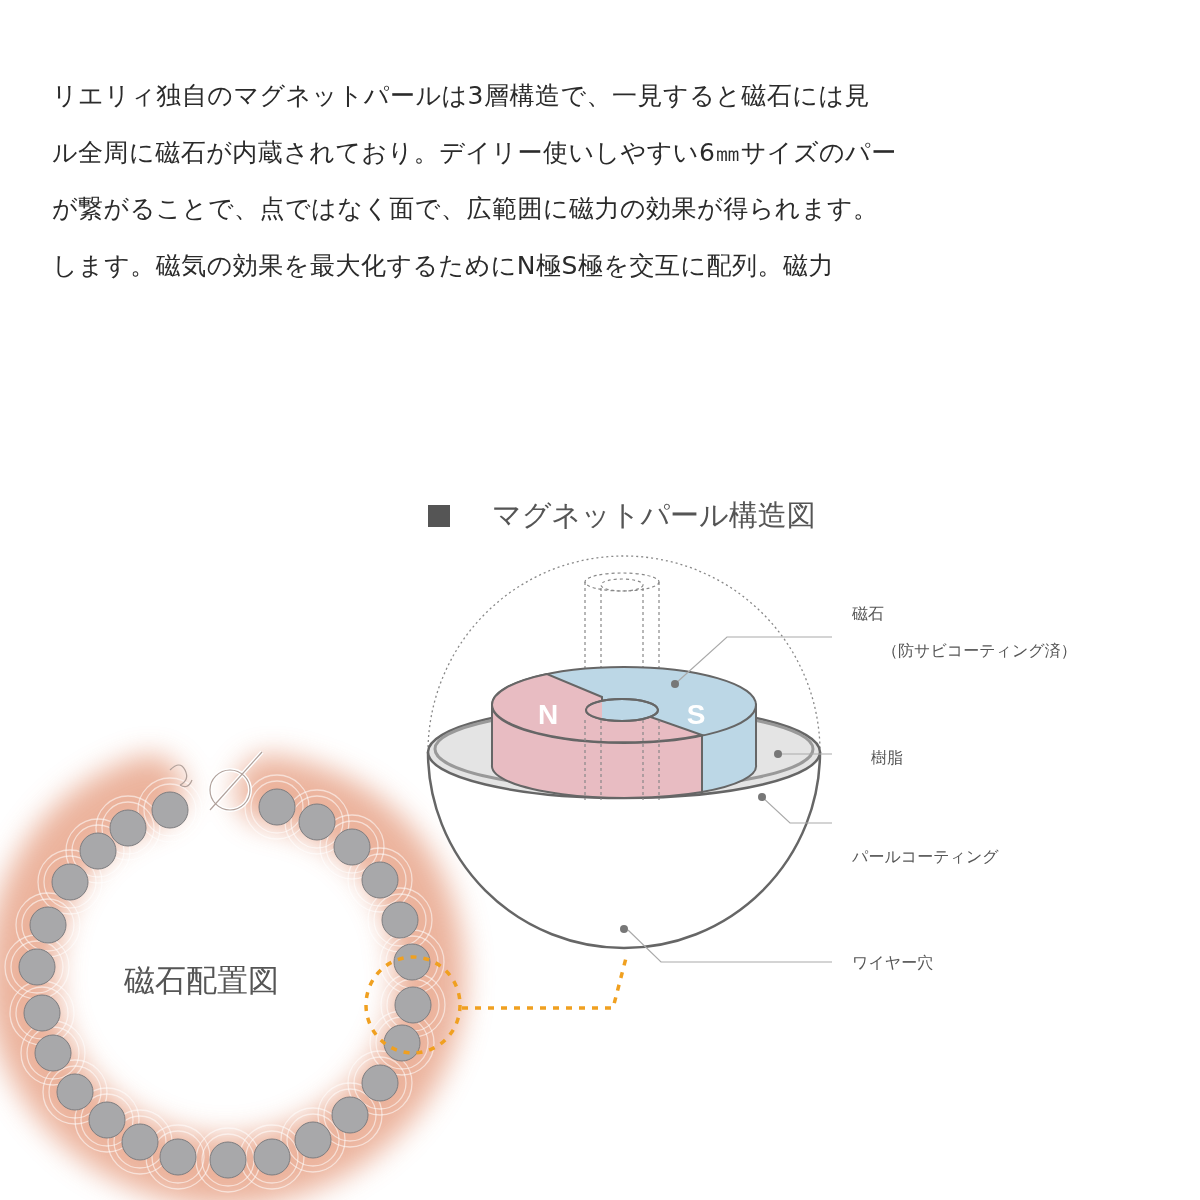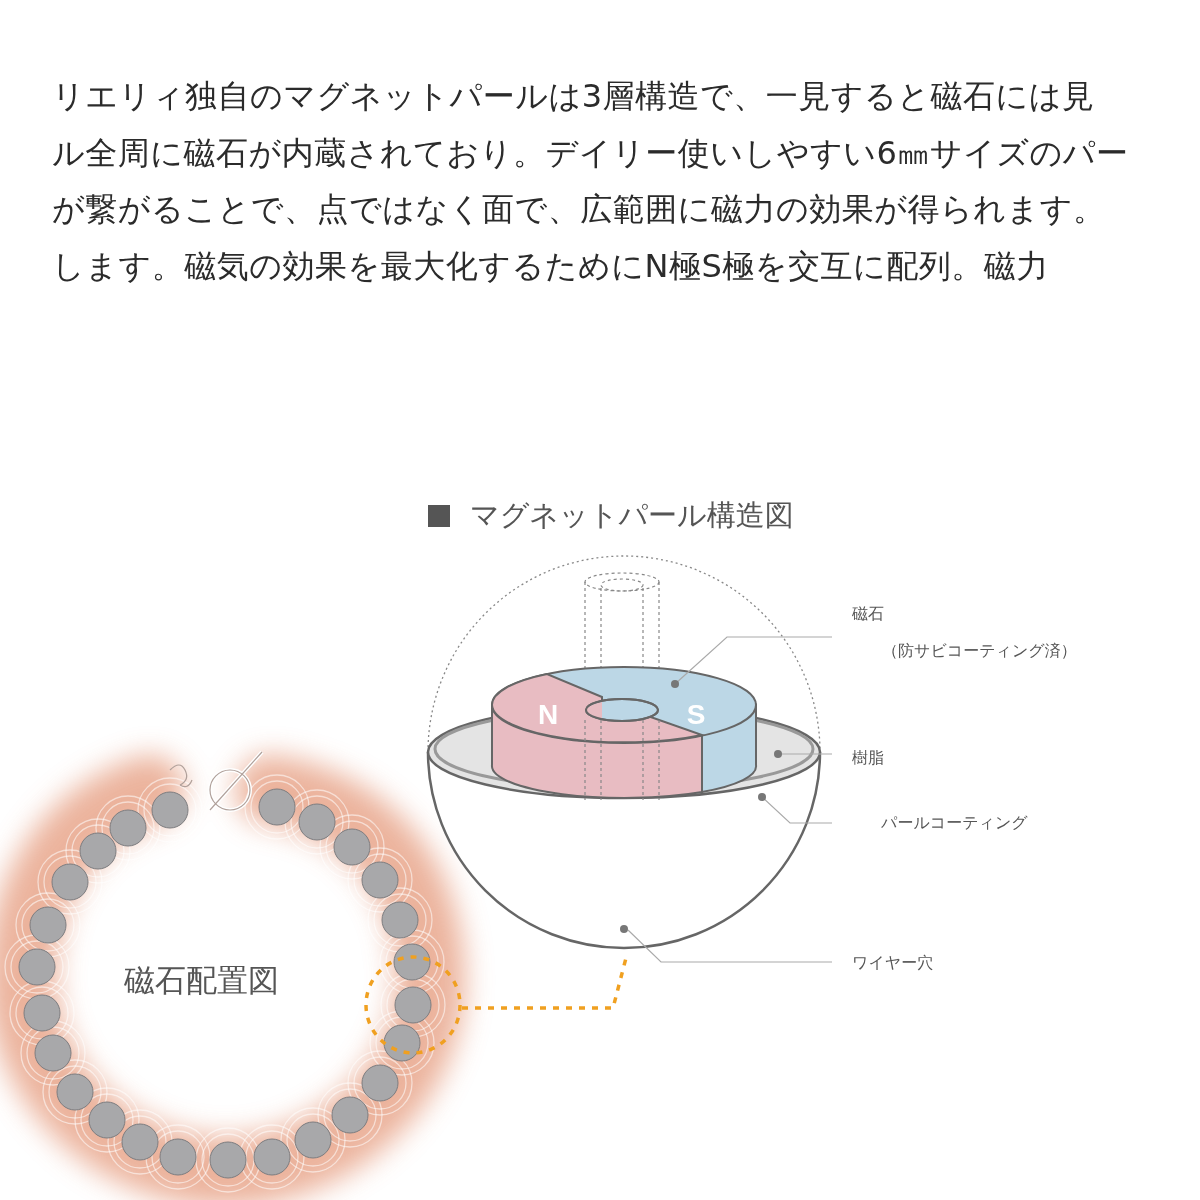--- a/index.html
+++ b/index.html
@@ -1,20 +1,20 @@
 <!DOCTYPE html>
 <html><head>
 <meta charset="utf-8">
 <style>
   html, body { margin: 0; padding: 0; background: #ffffff; }
   body { width: 1200px; height: 1200px; position: relative; overflow: hidden;
          font-family: "DejaVu Sans", "Liberation Sans", sans-serif; color: #333333; }
   .intro { position: absolute; left: 52px; top: 68px; width: 1110px; }
-  .intro-line { font-size: 32px; line-height: 56.5px; letter-spacing: 0.5px; white-space: nowrap; color: #2b2b2b; }
-  .diagram-title { position: absolute; left: 428px; top: 496px; font-size: 29px; color: #555555; white-space: nowrap; display: flex; align-items: center; }
+  .intro-line { font-size: 25px; line-height: 56.5px; letter-spacing: 0.5px; white-space: nowrap; color: #2b2b2b; }
+  .diagram-title { position: absolute; left: 428px; top: 496px; font-size: 29px; color: #555555; white-space: nowrap; display: flex; align-items: center; gap: 22px; }
   .title-square { display: inline-block; width: 22px; height: 22px; background: #555555; margin-right: 20px; }
   .label { position: absolute; font-size: 16px; color: #555555; white-space: nowrap; line-height: 33px; }
   svg.art { position: absolute; left: 0; top: 0; }
   .ring-label { position: absolute; left: 124px; top: 960px; font-size: 31px; color: #555555; white-space: nowrap; }
 </style>
 </head>
 <body>
 
 <div class="intro">
   <div class="intro-line">リエリィ独自のマグネットパールは3層構造で、一見すると磁石には見</div>
@@ -194,17 +194,17 @@
       <circle cx="675" cy="684" r="4"></circle>
       <circle cx="778" cy="754" r="4"></circle>
       <circle cx="762" cy="797" r="4"></circle>
       <circle cx="624" cy="929" r="4"></circle>
     </g>
   </g>
 </svg>
 
 <div class="label" style="left:852px; top:597px;">磁石</div>
 <div class="label" style="left:882px; top:634px;">（防サビコーティング済）</div>
-<div class="label" style="left:852px; top:741px;text-align:center;">樹脂</div>
-<div class="label" style="left:852px; top:806px;margin-left:29px;">パールコーティング</div>
+<div class="label" style="left:871px; top:741px;text-align:center;">樹脂</div>
+<div class="label" style="left:852px; top:840px;">パールコーティング</div>
 <div class="label" style="left:852px; top:946px;">ワイヤー穴</div>
 
 <div class="ring-label">磁石配置図</div>
 
 </body></html>

